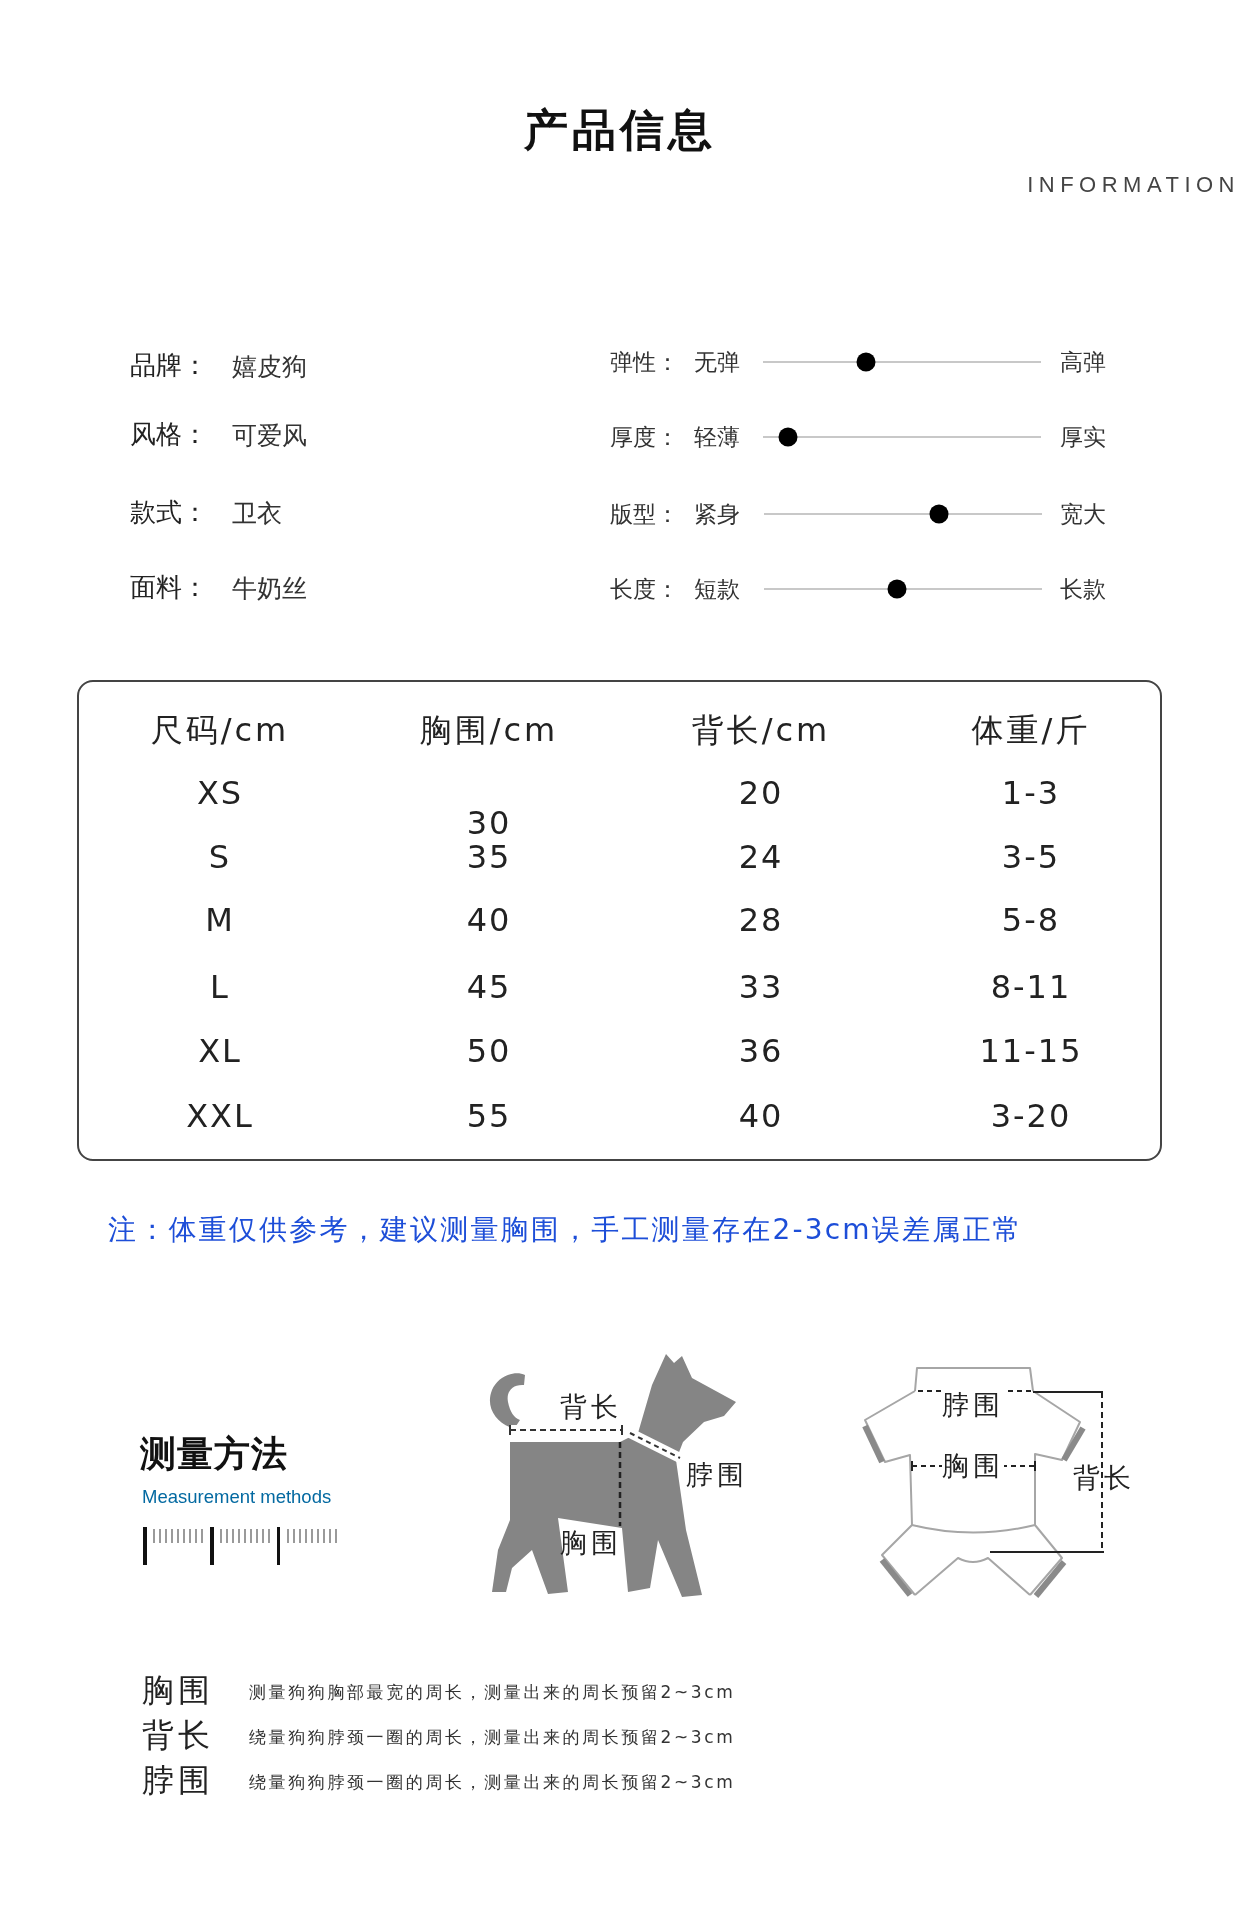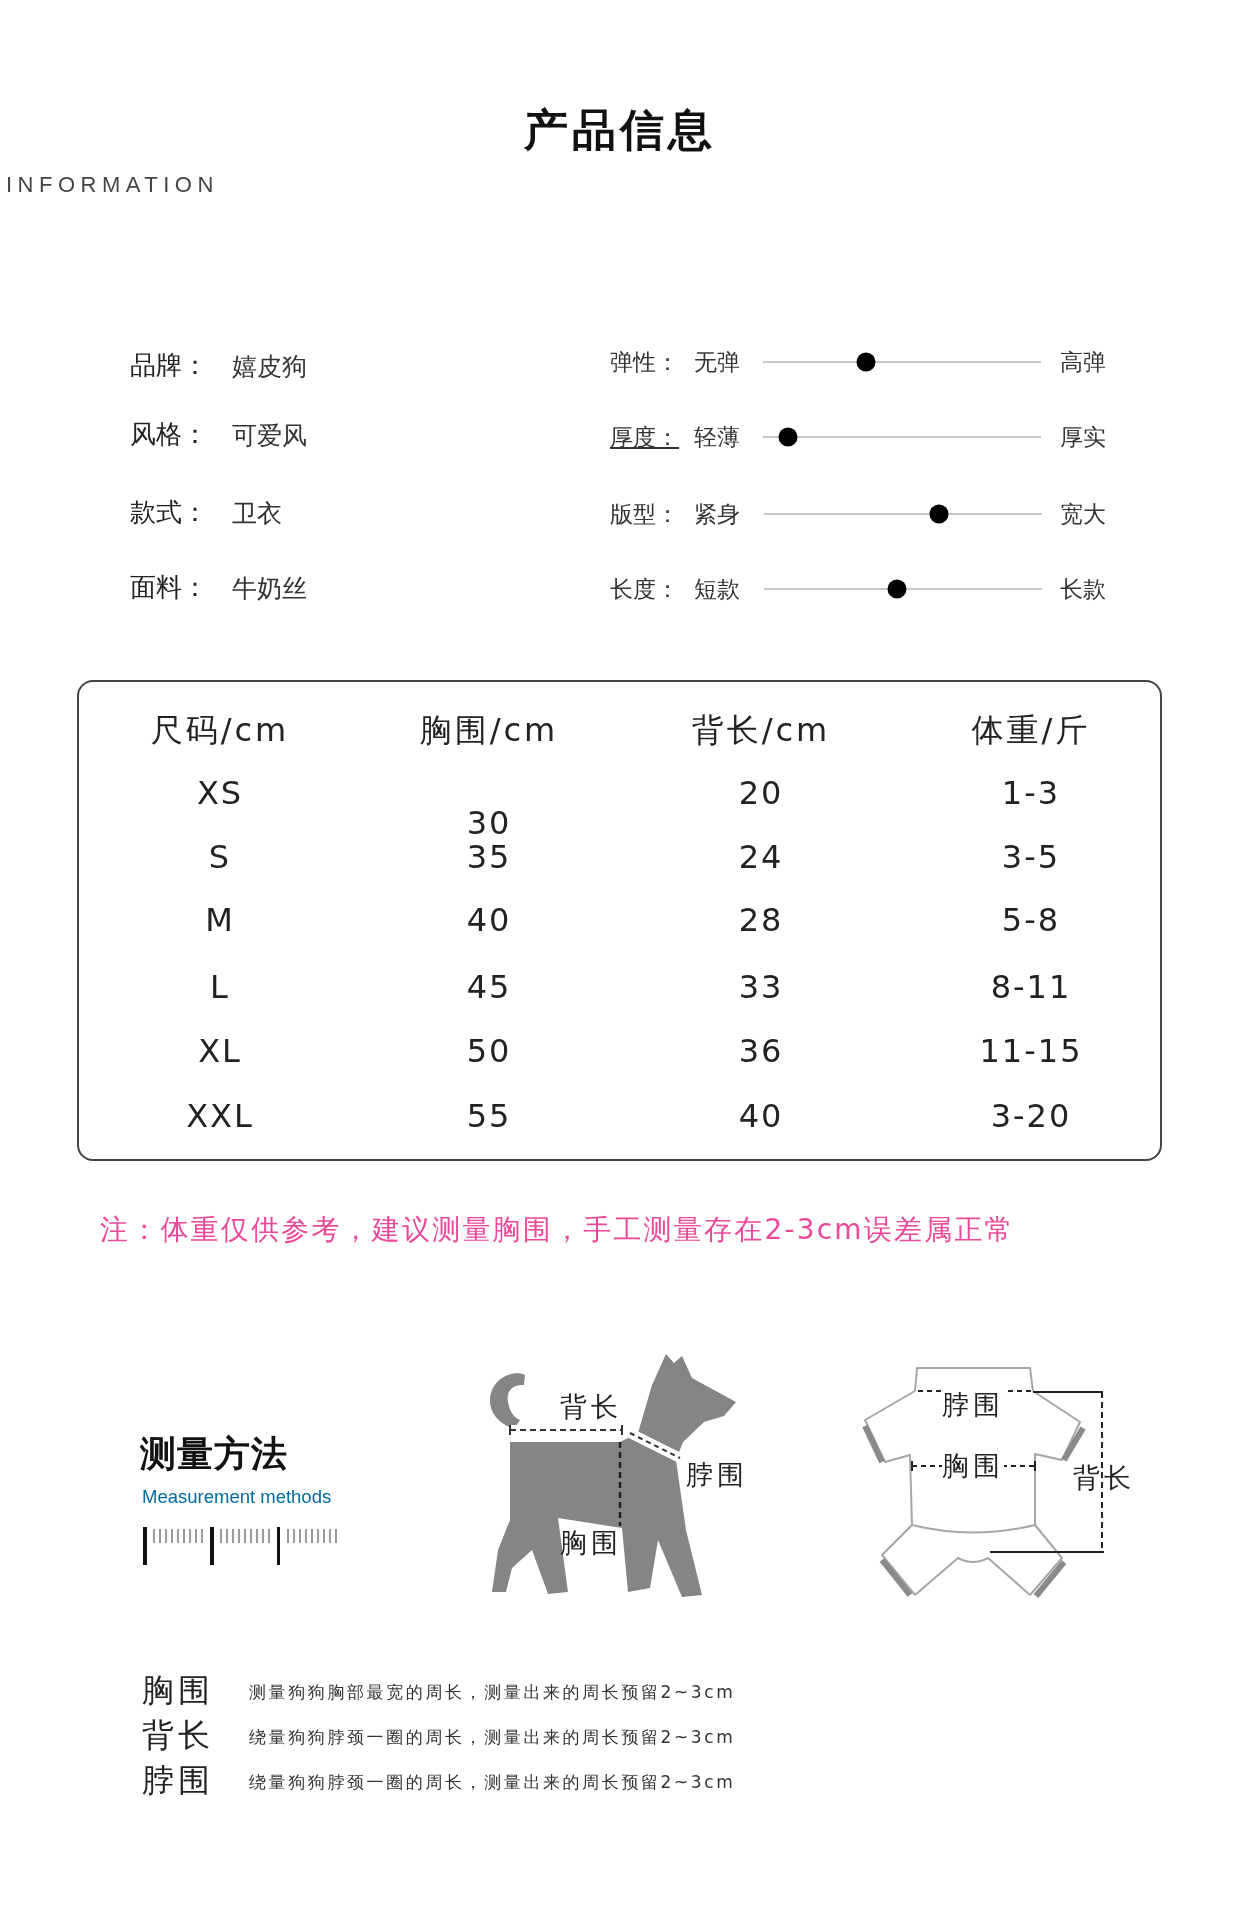--- a/index.html
+++ b/index.html
@@ -2,35 +2,35 @@
 <html><head>
 <meta charset="utf-8">
 <style>
   * { margin: 0; padding: 0; box-sizing: border-box; }
   html, body { width: 1240px; height: 1920px; background: #ffffff; overflow: hidden; }
   body { position: relative; font-family: "DejaVu Sans", "Liberation Sans", sans-serif; color: #1a1a1a; }
   .abs { position: absolute; }
 
   
   .title { left: 0; width: 1240px; top: 104px; text-align: center; font-size: 44px; font-weight: bold; letter-spacing: 4px; color: #111; line-height: 52px; }
-  .subtitle { left: 0; width: 1240px; top: 172px; text-align: left; font-family: "Liberation Sans", sans-serif; font-size: 22px; letter-spacing: 5.5px; color: #444; line-height: 26px; padding-left: 6px; }
+  .subtitle { left: 0; width: 1240px; top: 172px; text-align: right; font-family: "Liberation Sans", sans-serif; font-size: 22px; letter-spacing: 5.5px; color: #444; line-height: 26px; padding-left: 6px; }
 
   
   .attr-label { font-size: 26px; color: #222; line-height: 30px; }
   .attr-value { font-size: 25px; color: #333; line-height: 30px; }
   .scale-label { font-size: 23px; color: #333; line-height: 28px; }
   .track { height: 2px; background: #c8c8c8; }
   .dot { width: 19px; height: 19px; border-radius: 50%; background: #000; transform: translate(-50%, -50%); }
 
   
   .size-box { left: 77px; top: 680px; width: 1085px; height: 481px; border: 2px solid #444; border-radius: 16px; }
   .cell { width: 260px; text-align: center; font-size: 32px; color: #222; line-height: 40px; letter-spacing: 2px; font-family: "DejaVu Sans", sans-serif; }
   .hcell { letter-spacing: 3px; }
 
-  .note { left: 100px; top: 1210px; width: 1070px; font-size: 28px; color: #ec4899; letter-spacing: 2.2px; line-height: 40px; white-space: nowrap; }
+  .note { left: 108px; top: 1210px; width: 1070px; font-size: 28px; color: #1d4ed8; letter-spacing: 2.2px; line-height: 40px; white-space: nowrap; }
 
   
   .m-title { left: 140px; top: 1432px; font-size: 36px; font-weight: bold; color: #111; line-height: 44px; letter-spacing: 1px; }
   .m-sub { left: 142px; top: 1486px; font-family: "Liberation Sans", sans-serif; font-size: 18.5px; color: #0369a1; line-height: 22px; }
   .ruler { left: 140px; top: 1525px; width: 210px; height: 42px; }
 
   .diag-label { font-size: 27px; color: #222; line-height: 30px; letter-spacing: 4px; white-space: nowrap; }
 
   .def-label { left: 142px; font-size: 32px; color: #222; line-height: 40px; letter-spacing: 4px; }
   .def-text { left: 249px; font-size: 17px; color: #333; line-height: 40px; letter-spacing: 2.6px; white-space: nowrap; }
@@ -57,21 +57,21 @@
 
 <div>
 
   <div class="abs scale-label" style="left:610px; top:348px;">弹性：</div>
   <div class="abs scale-label" style="left:694px; top:348px;">无弹</div>
   <div class="abs track" style="left:763px; top:361px; width:278px;">
     <div class="abs dot" style="left:37%; top:1px;"></div>
   </div>
   <div class="abs scale-label" style="left:1060px; top:348px;">高弹</div>
 
-  <div class="abs scale-label" style="left:610px; top:423px;text-decoration:underline;">厚度：</div>
+  <div class="abs scale-label" style="left:610px; top:423px;">厚度：</div>
   <div class="abs scale-label" style="left:694px; top:423px;">轻薄</div>
   <div class="abs track" style="left:763px; top:436px; width:278px;">
     <div class="abs dot" style="left:9%; top:1px;"></div>
   </div>
   <div class="abs scale-label" style="left:1060px; top:423px;">厚实</div>
 
   <div class="abs scale-label" style="left:610px; top:500px;">版型：</div>
   <div class="abs scale-label" style="left:694px; top:500px;">紧身</div>
   <div class="abs track" style="left:764px; top:513px; width:278px;">
     <div class="abs dot" style="left:63%; top:1px;"></div>

